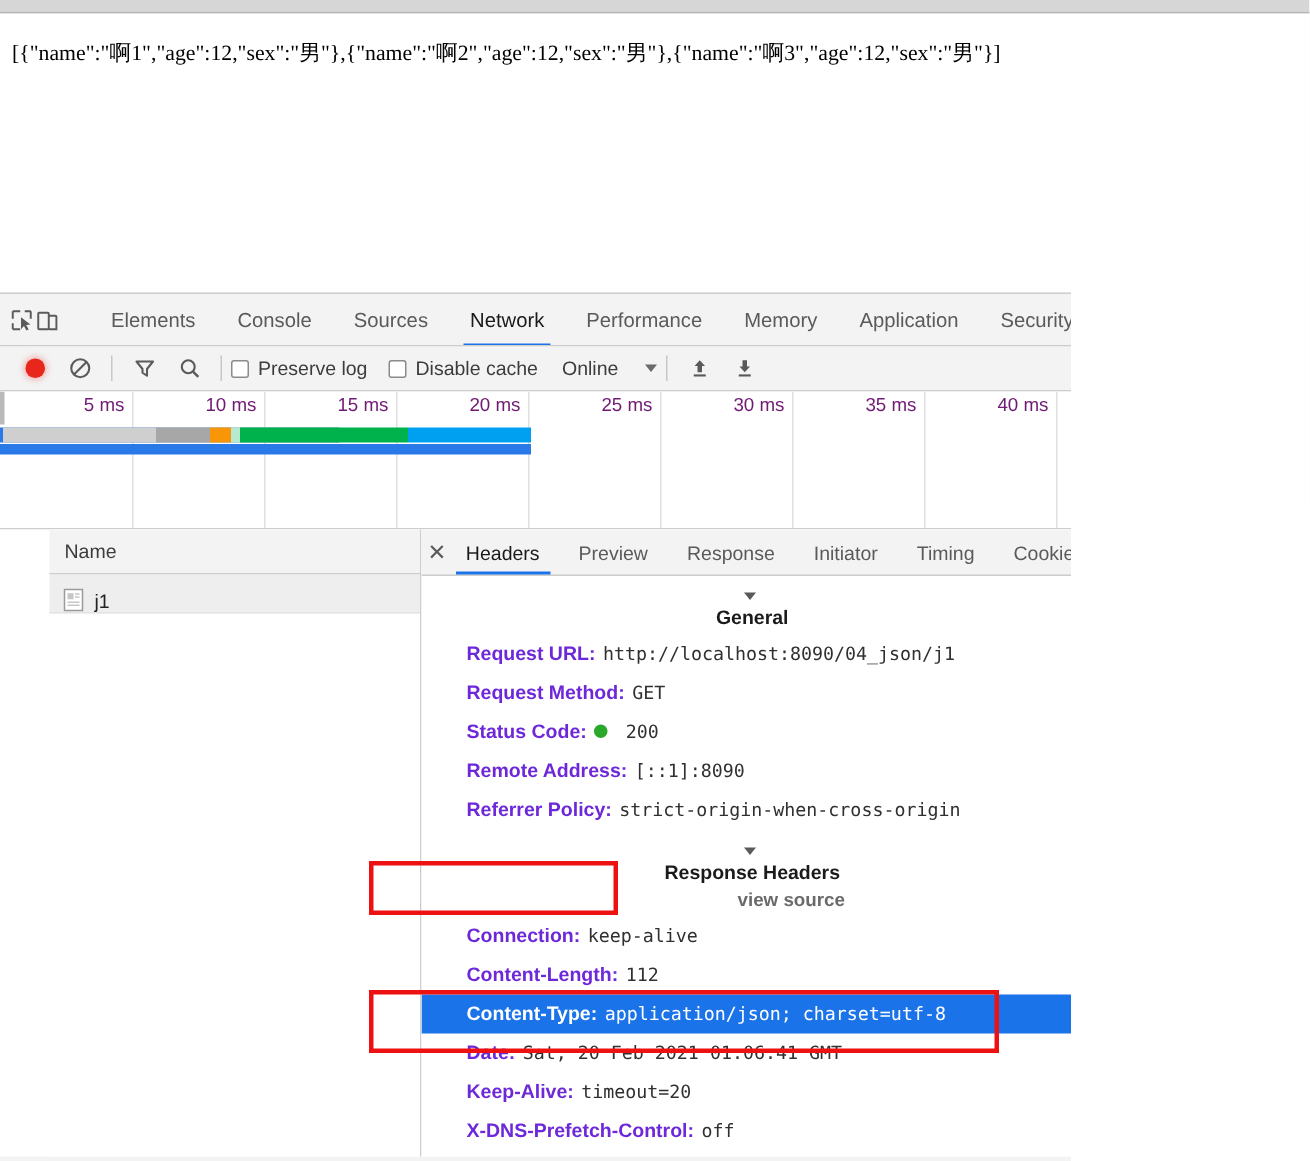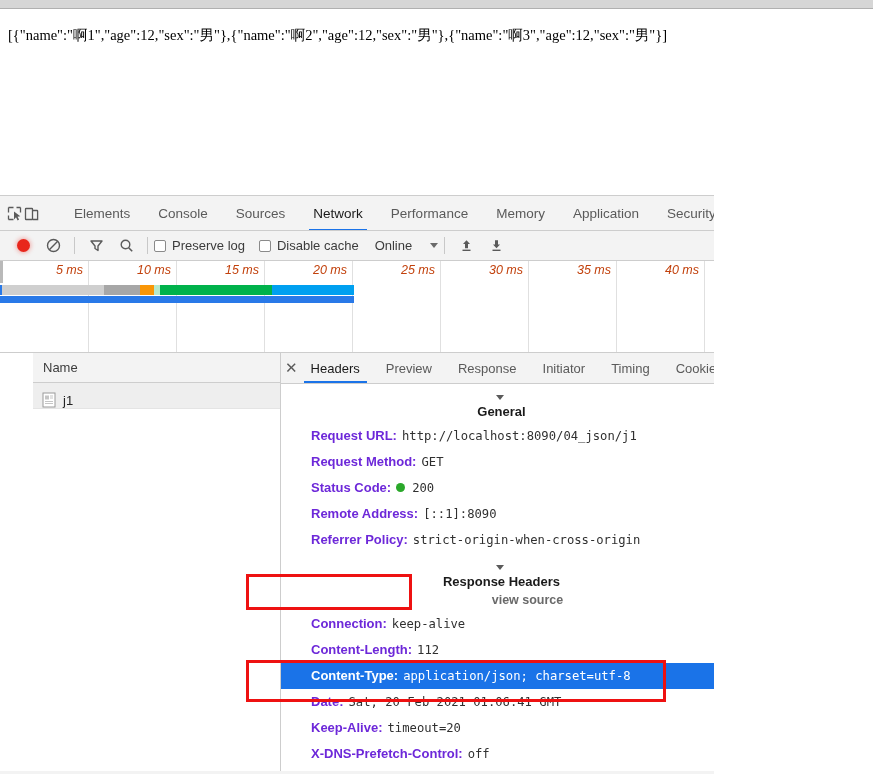--- a/index.html
+++ b/index.html
@@ -114,25 +114,24 @@
   .ov-ruler {
     position:relative; height:22px; width:100%;
     border-bottom:0px;
   }
   .ov-tick {
     position:absolute; top:0; height:92px;
     border-left:1px solid #e0e0e0;
   }
   .ov-tick-label {
     position:absolute; top:2px;
-    font-size:12.5px; color:#c2410c;
+    font-size:12.5px; color:#701a75;
     transform:translateX(-100%);
     padding-right:5px;
     white-space:nowrap;
-    font-style:italic;
   }
   .ov-left-edge {
     position:absolute; left:0; top:0; width:3px; height:22px; background:#b9b9b9;
   }
   .ov-bars { position:absolute; left:0; top:24px; width:100%; }
   .ov-bar-row { position:relative; height:10px; }
   .ov-seg { position:absolute; top:0; height:10px; }
   .ov-bar-row2 { position:relative; height:7px; margin-top:1px; }
 
   
@@ -434,21 +433,21 @@
             <span class="hdr-key">Request URL:</span>
             <span class="hdr-val">http://localhost:8090/04_json/j1</span>
           </div>
           <div class="hdr-row">
             <span class="hdr-key">Request Method:</span>
             <span class="hdr-val">GET</span>
           </div>
           <div class="hdr-row">
             <span class="hdr-key">Status Code:</span>
             <span class="status-dot"></span>
-            <span class="hdr-val" style="margin-left:4px">200</span>
+            <span class="hdr-val" style="margin-left:9px">200</span>
           </div>
           <div class="hdr-row">
             <span class="hdr-key">Remote Address:</span>
             <span class="hdr-val">[::1]:8090</span>
           </div>
           <div class="hdr-row">
             <span class="hdr-key">Referrer Policy:</span>
             <span class="hdr-val">strict-origin-when-cross-origin</span>
           </div>
 

